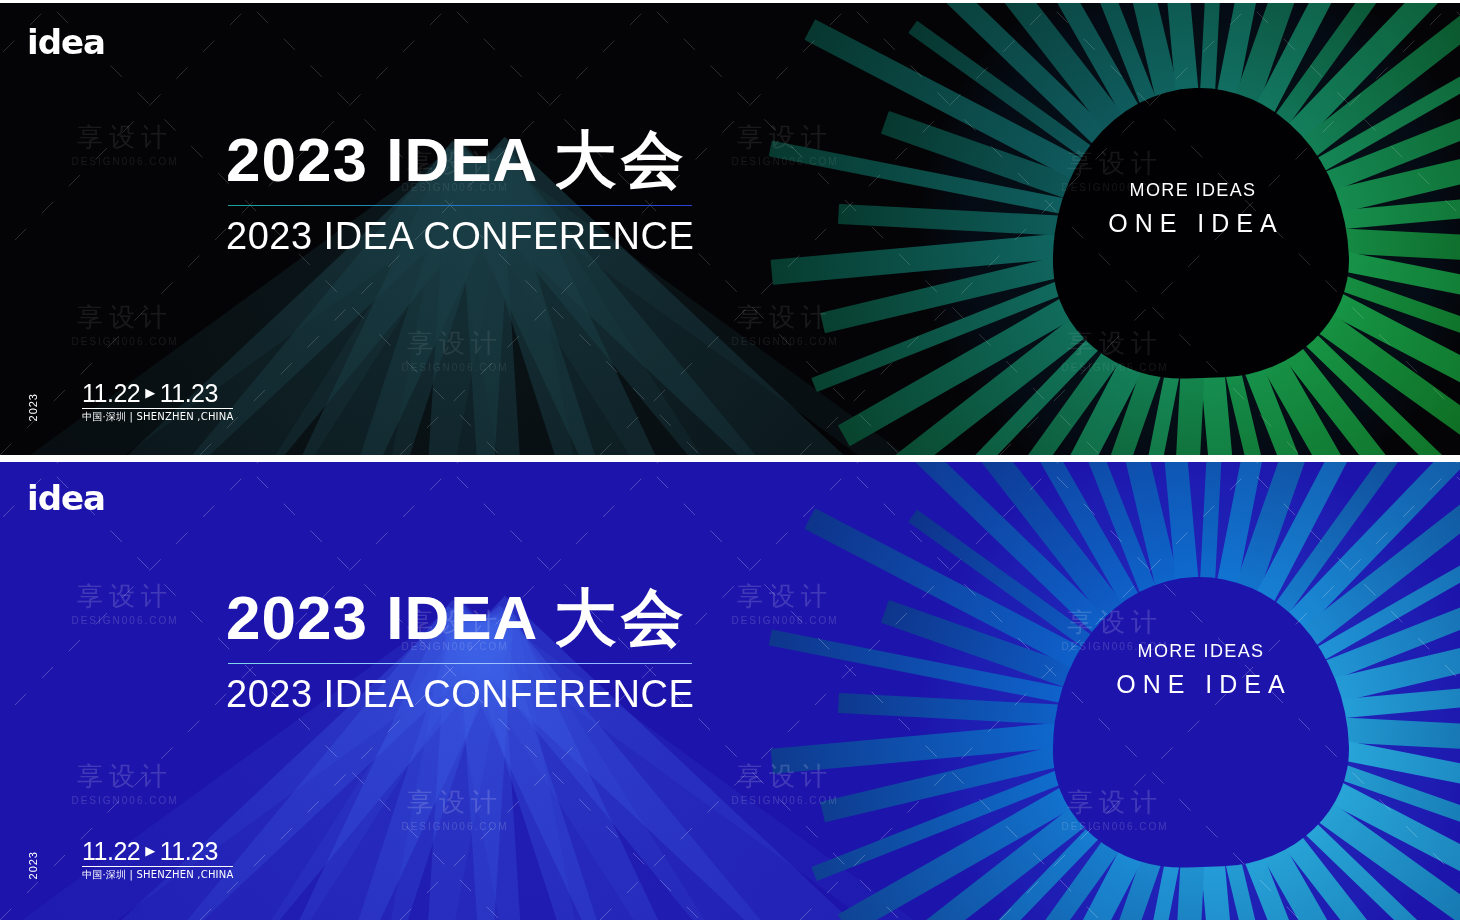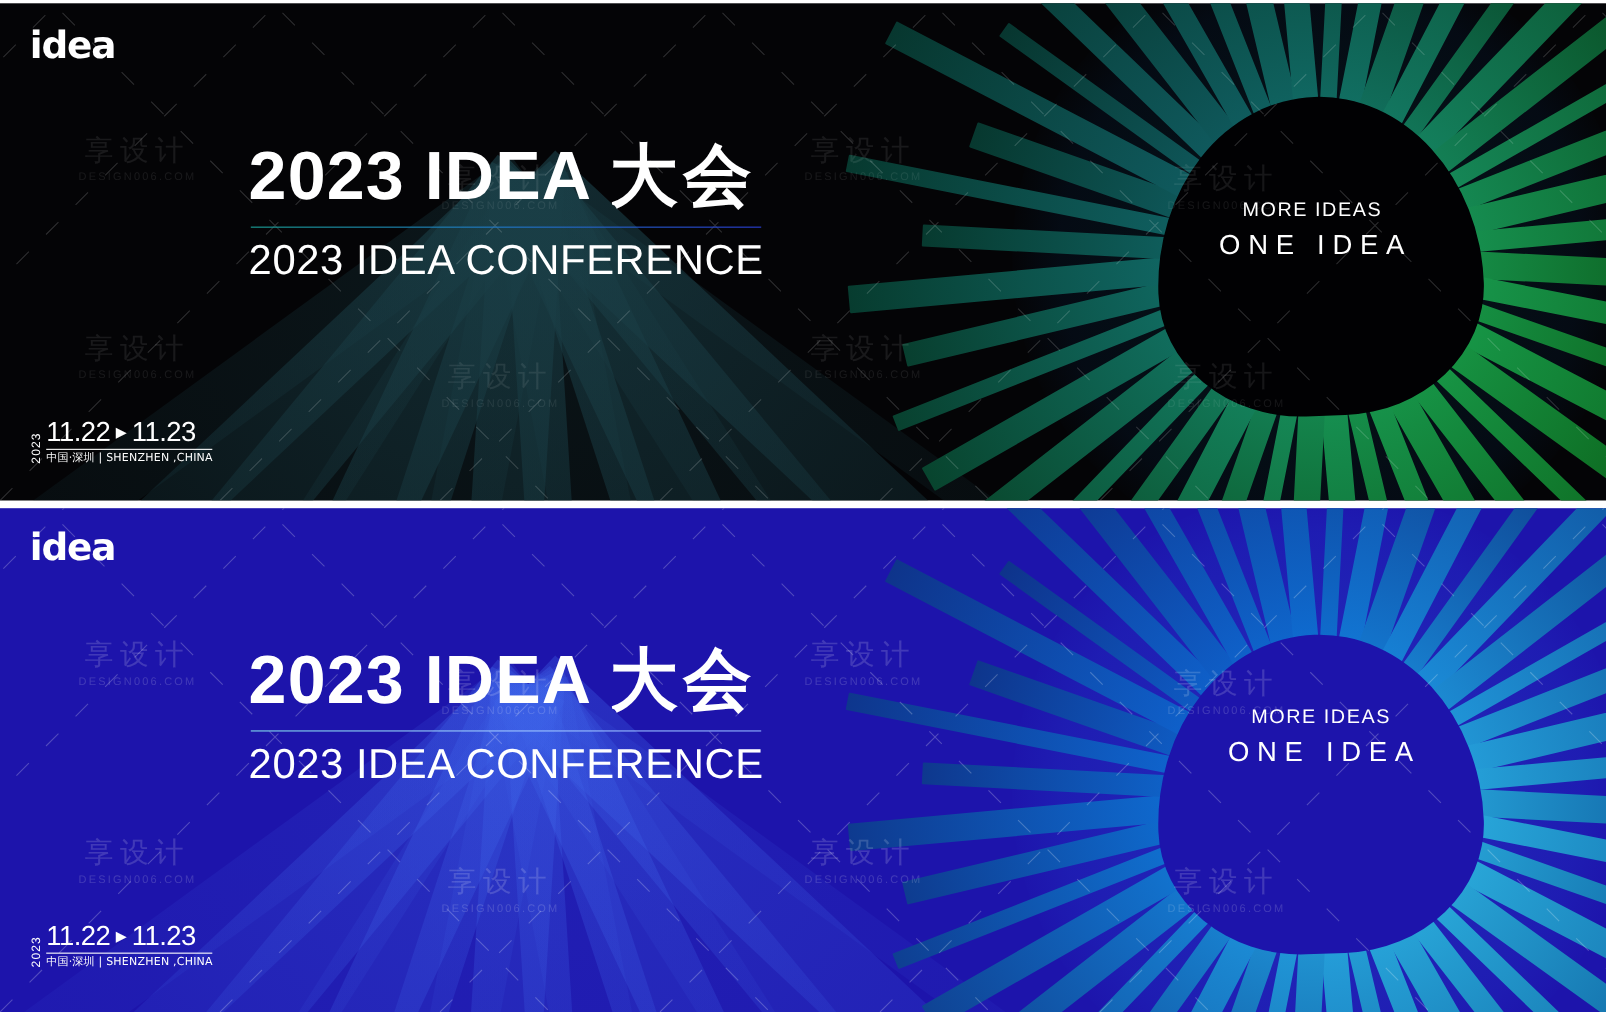--- a/index.html
+++ b/index.html
@@ -140,21 +140,21 @@
     writing-mode: vertical-rl;
     transform: rotate(180deg);
     color: #ffffff;
     font-size: 11px;
     letter-spacing: 1px;
     line-height: 1;
     margin-right: 3px;
     margin-bottom: 1px;
     font-weight: 400;
   }
-  .date-right { display: flex; flex-direction: column; }
+  .date-right { display: flex; flex-direction: column; margin-left: 40px; }
   .date-main {
     color: #ffffff;
     font-size: 25px;
     font-weight: 400;
     letter-spacing: -0.5px;
     line-height: 1;
     display: flex;
     align-items: center;
     gap: 5px;
     white-space: nowrap;

